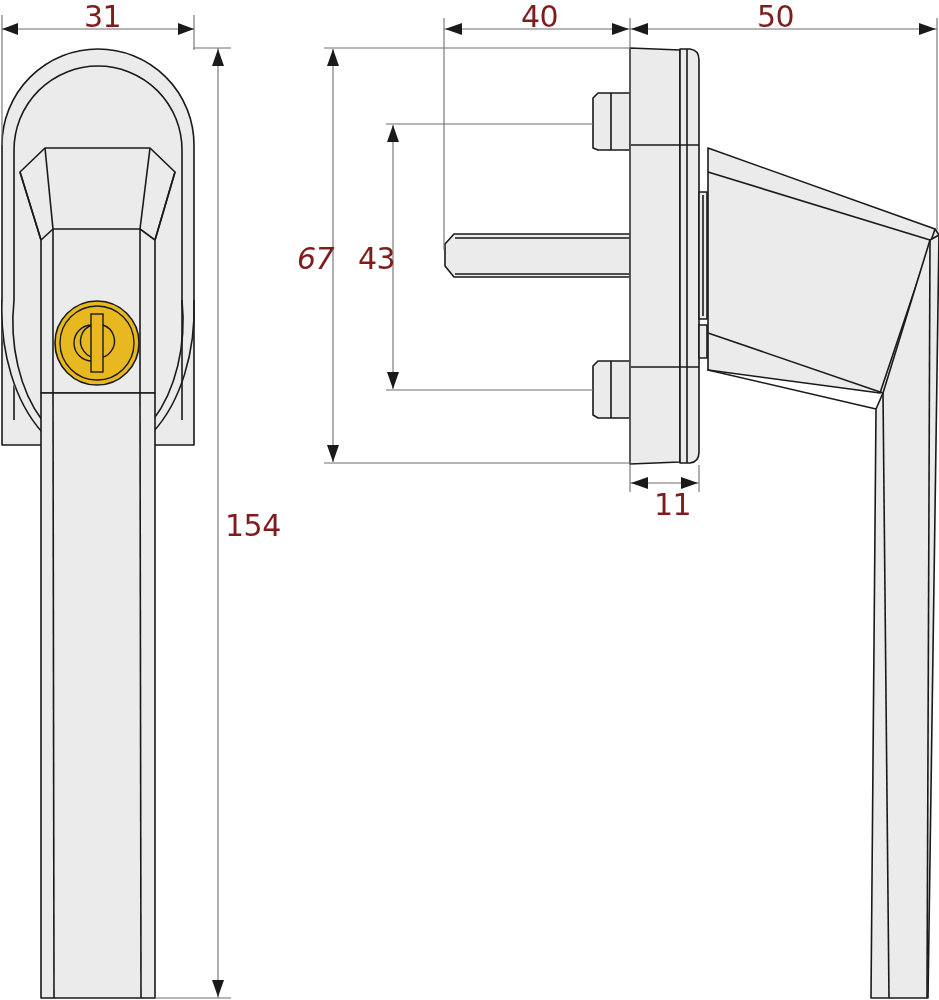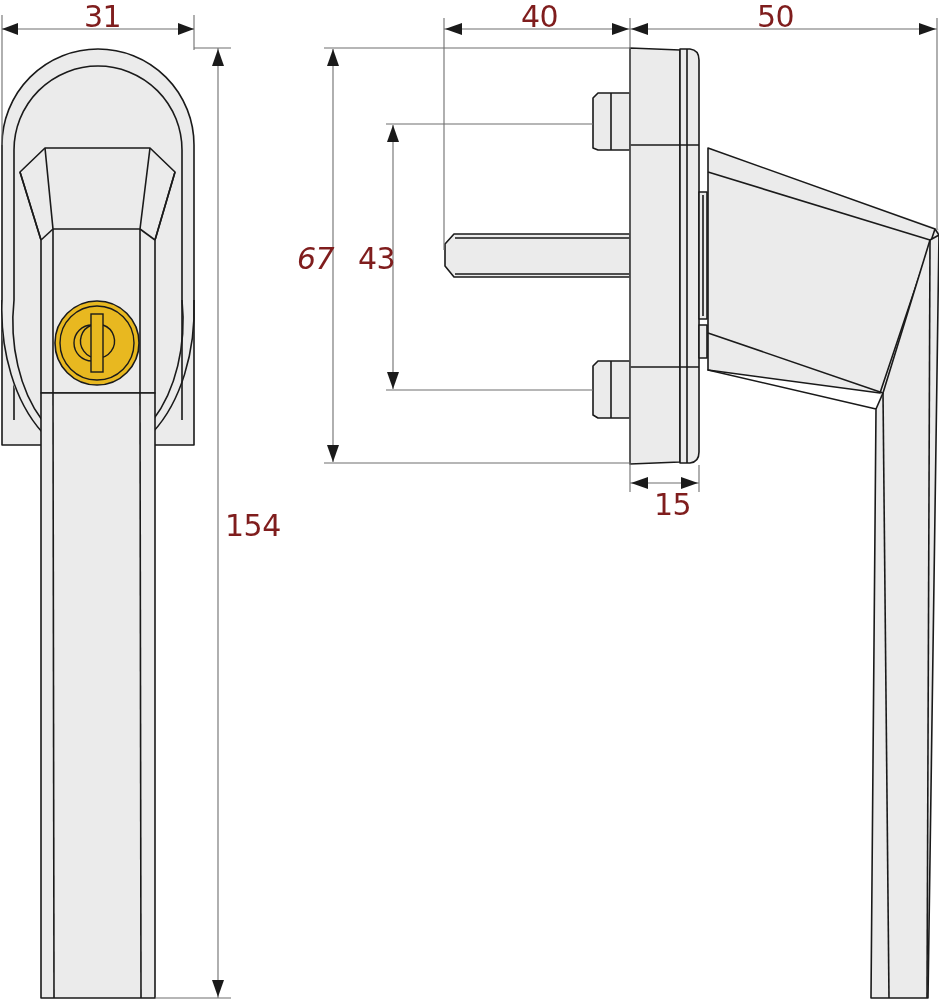--- a/index.html
+++ b/index.html
@@ -123,13 +123,13 @@
     <polygon class="arrow" points="698,483 681,477 681,489"></polygon>
   </g>
 </svg>
 
 <span class="label" style="left:84px; top:2px;">31</span>
 <span class="label" style="left:225px; top:511px;">154</span>
 <span class="label" style="left:521px; top:2px;">40</span>
 <span class="label" style="left:757px; top:2px;text-align:center;">50</span>
 <span class="label" style="left:297px; top:244px;font-style:italic;">67</span>
 <span class="label" style="left:358px; top:244px;">43</span>
-<span class="label" style="left:654px; top:490px;">15</span>
+<span class="label" style="left:654px; top:490px;">11</span>
 
 </body></html>

